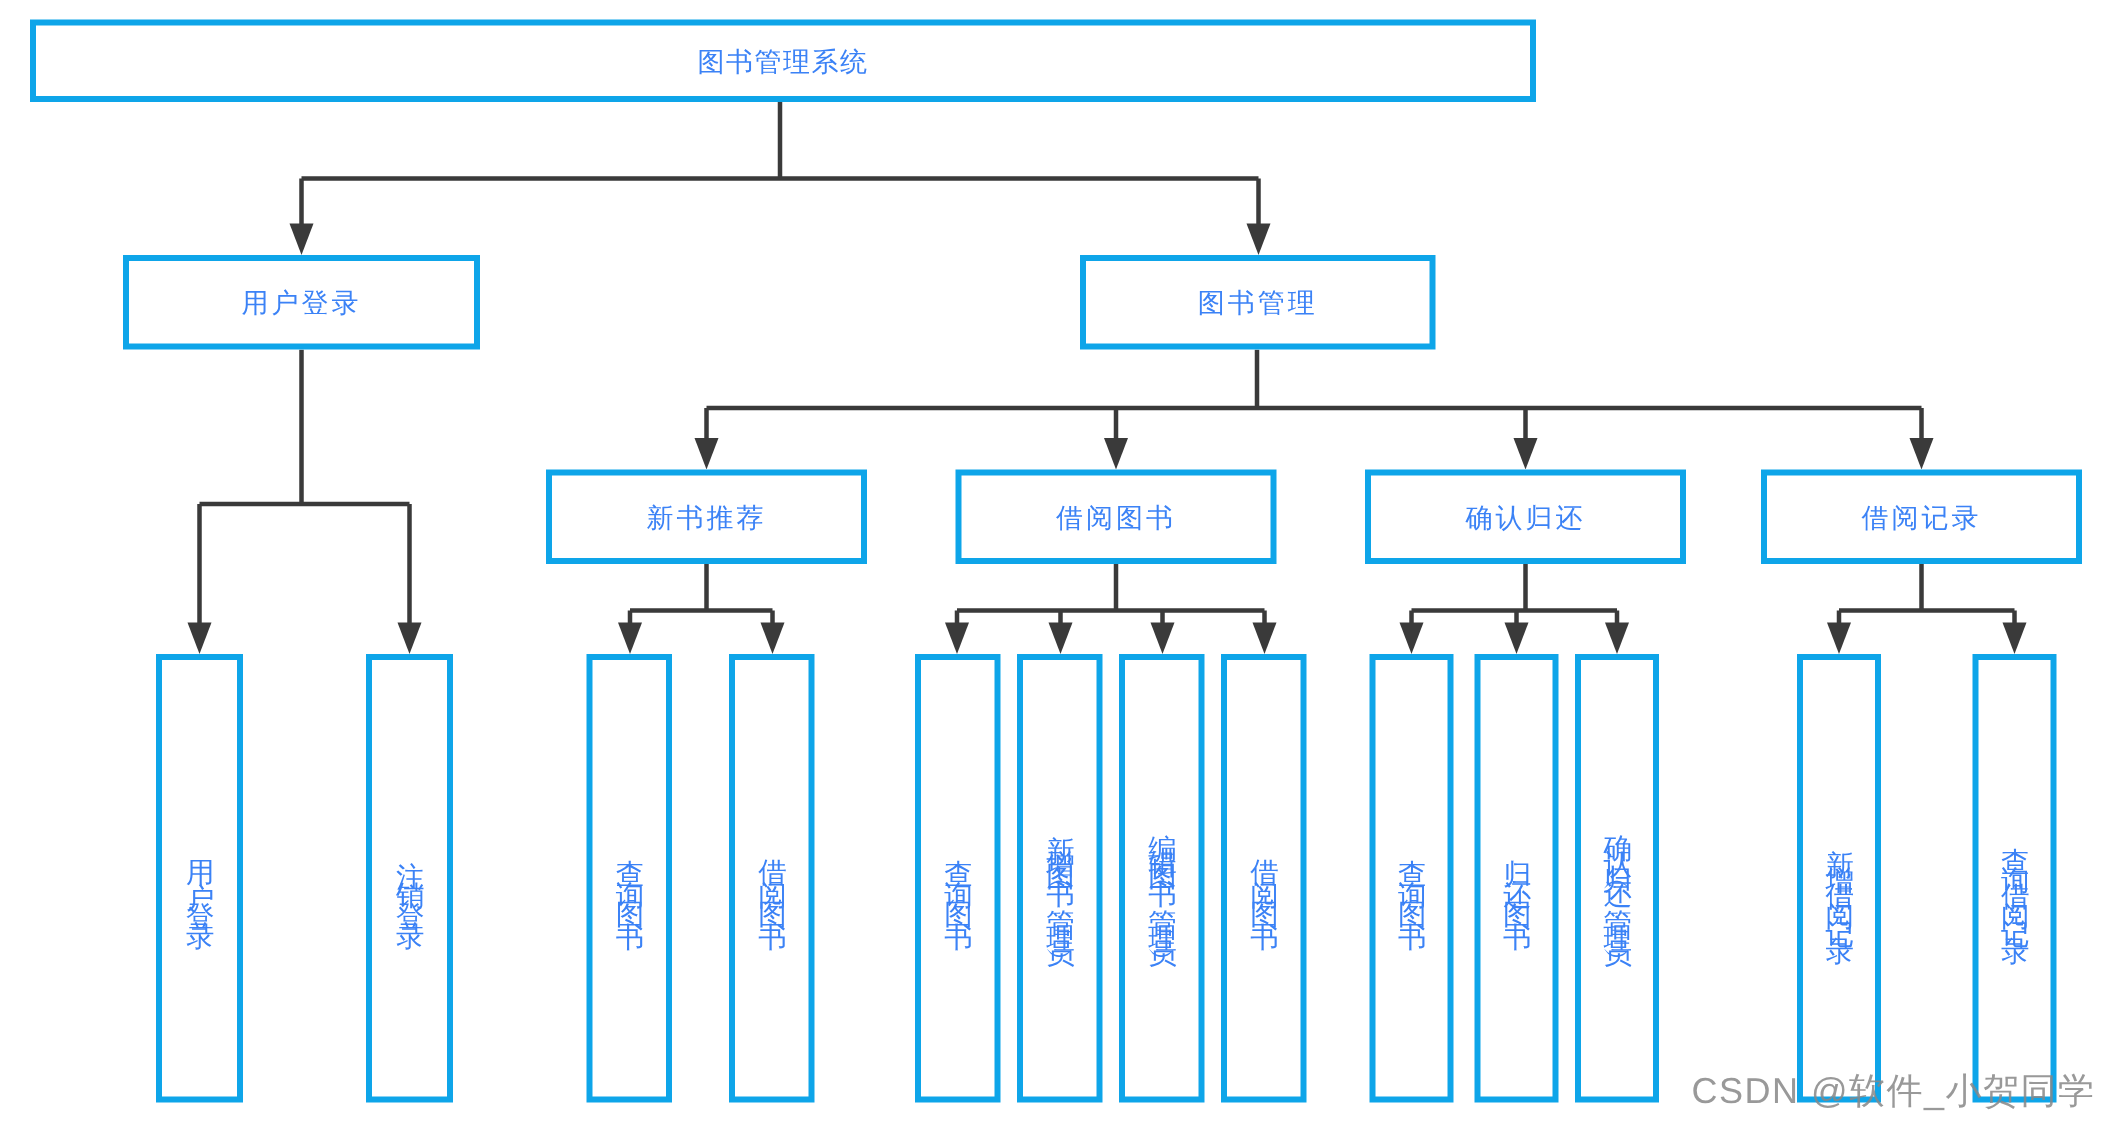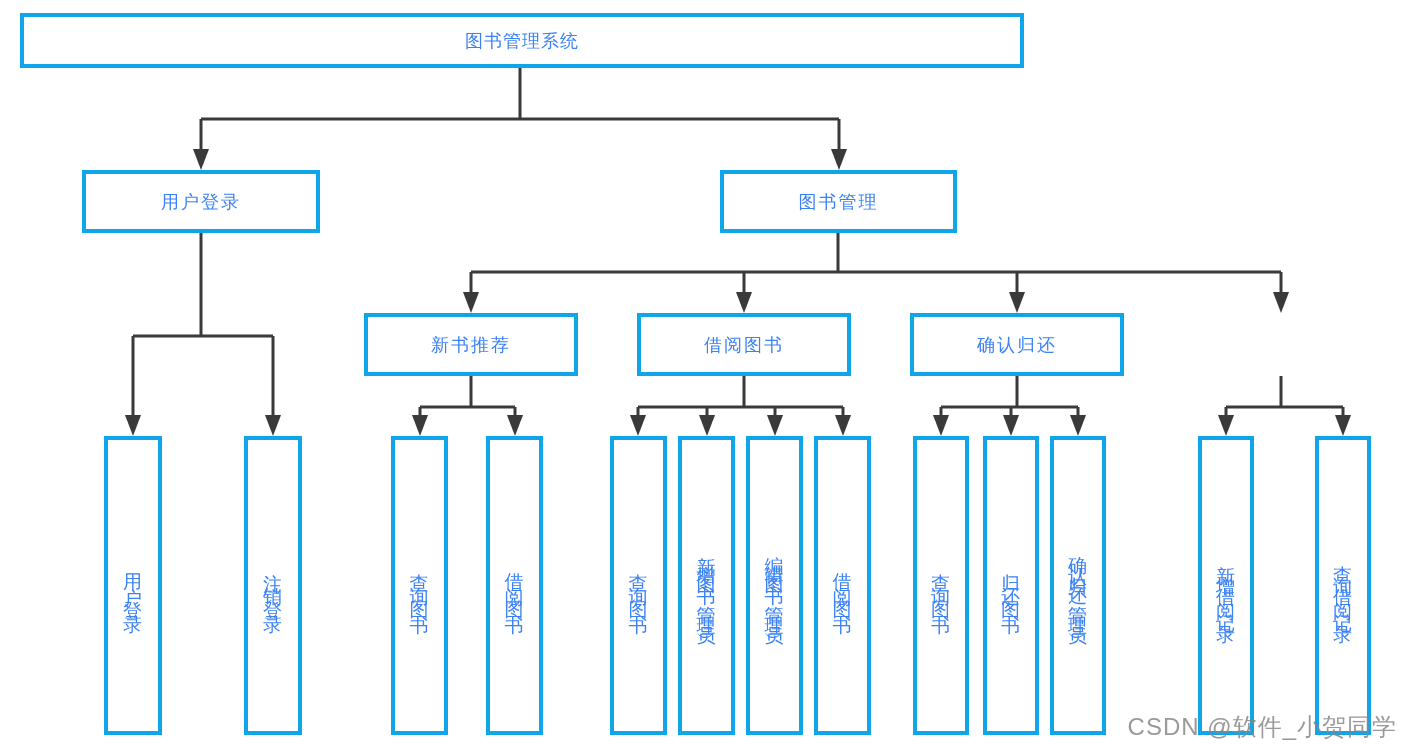--- a/index.html
+++ b/index.html
@@ -108,20 +108,21 @@
 
   <div class="node h-node lvl2" style="left:82px;width:238px;">用户登录</div>
   <div class="node h-node lvl2" style="left:720px;width:237px;">图书管理</div>
 
   <div class="node v-node ls4" style="left:104px;width:58px;">用户登录</div>
   <div class="node v-node ls4" style="left:244px;width:58px;">注销登录</div>
 
   <div class="node h-node lvl3" style="left:364px;text-align:right;">新书推荐</div>
   <div class="node h-node lvl3" style="left:637px;">借阅图书</div>
   <div class="node h-node lvl3" style="left:910px;">确认归还</div>
+  <div class="node h-node lvl3" style="left:1174px;">借阅记录</div>
 
   <div class="node v-node ls4" style="left:391px;width:57px;">查询图书</div>
   <div class="node v-node ls4" style="left:486px;width:57px;">借阅图书</div>
 
   <div class="node v-node ls4" style="left:610px;width:57px;">查询图书</div>
   <div class="node v-node ls9" style="left:678px;width:57px;">新增图书（管理员）</div>
   <div class="node v-node ls9" style="left:746px;width:57px;">编辑图书（管理员）</div>
   <div class="node v-node ls4" style="left:814px;width:57px;">借阅图书</div>
 
   <div class="node v-node ls4" style="left:913px;width:56px;">查询图书</div>

